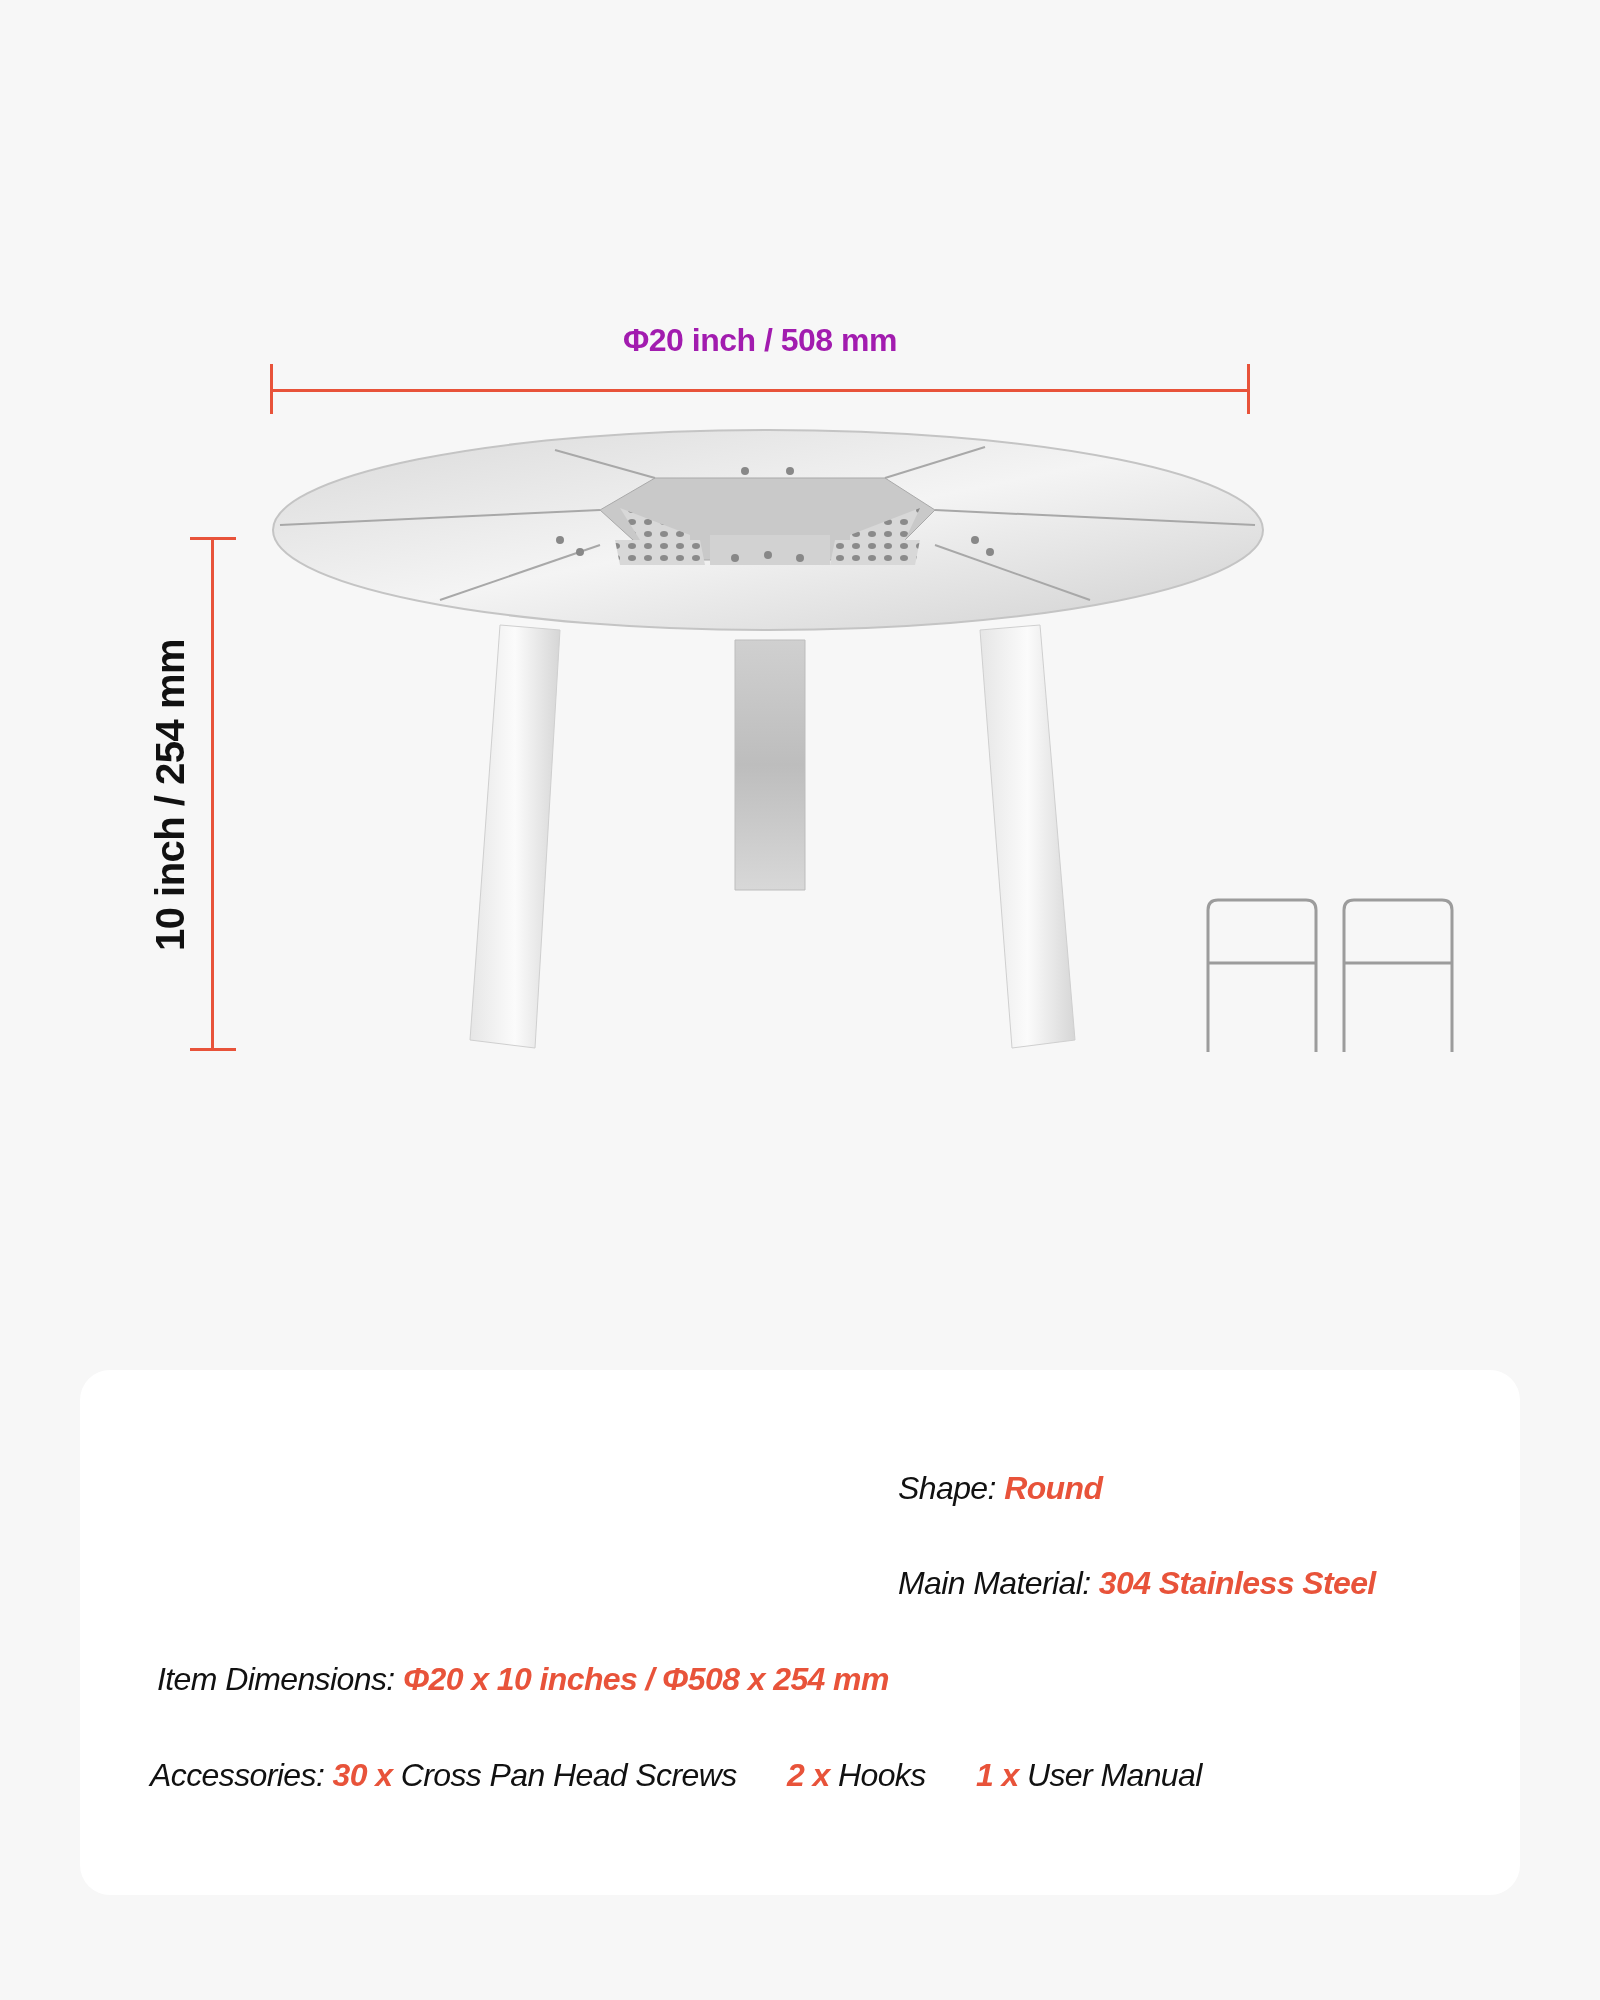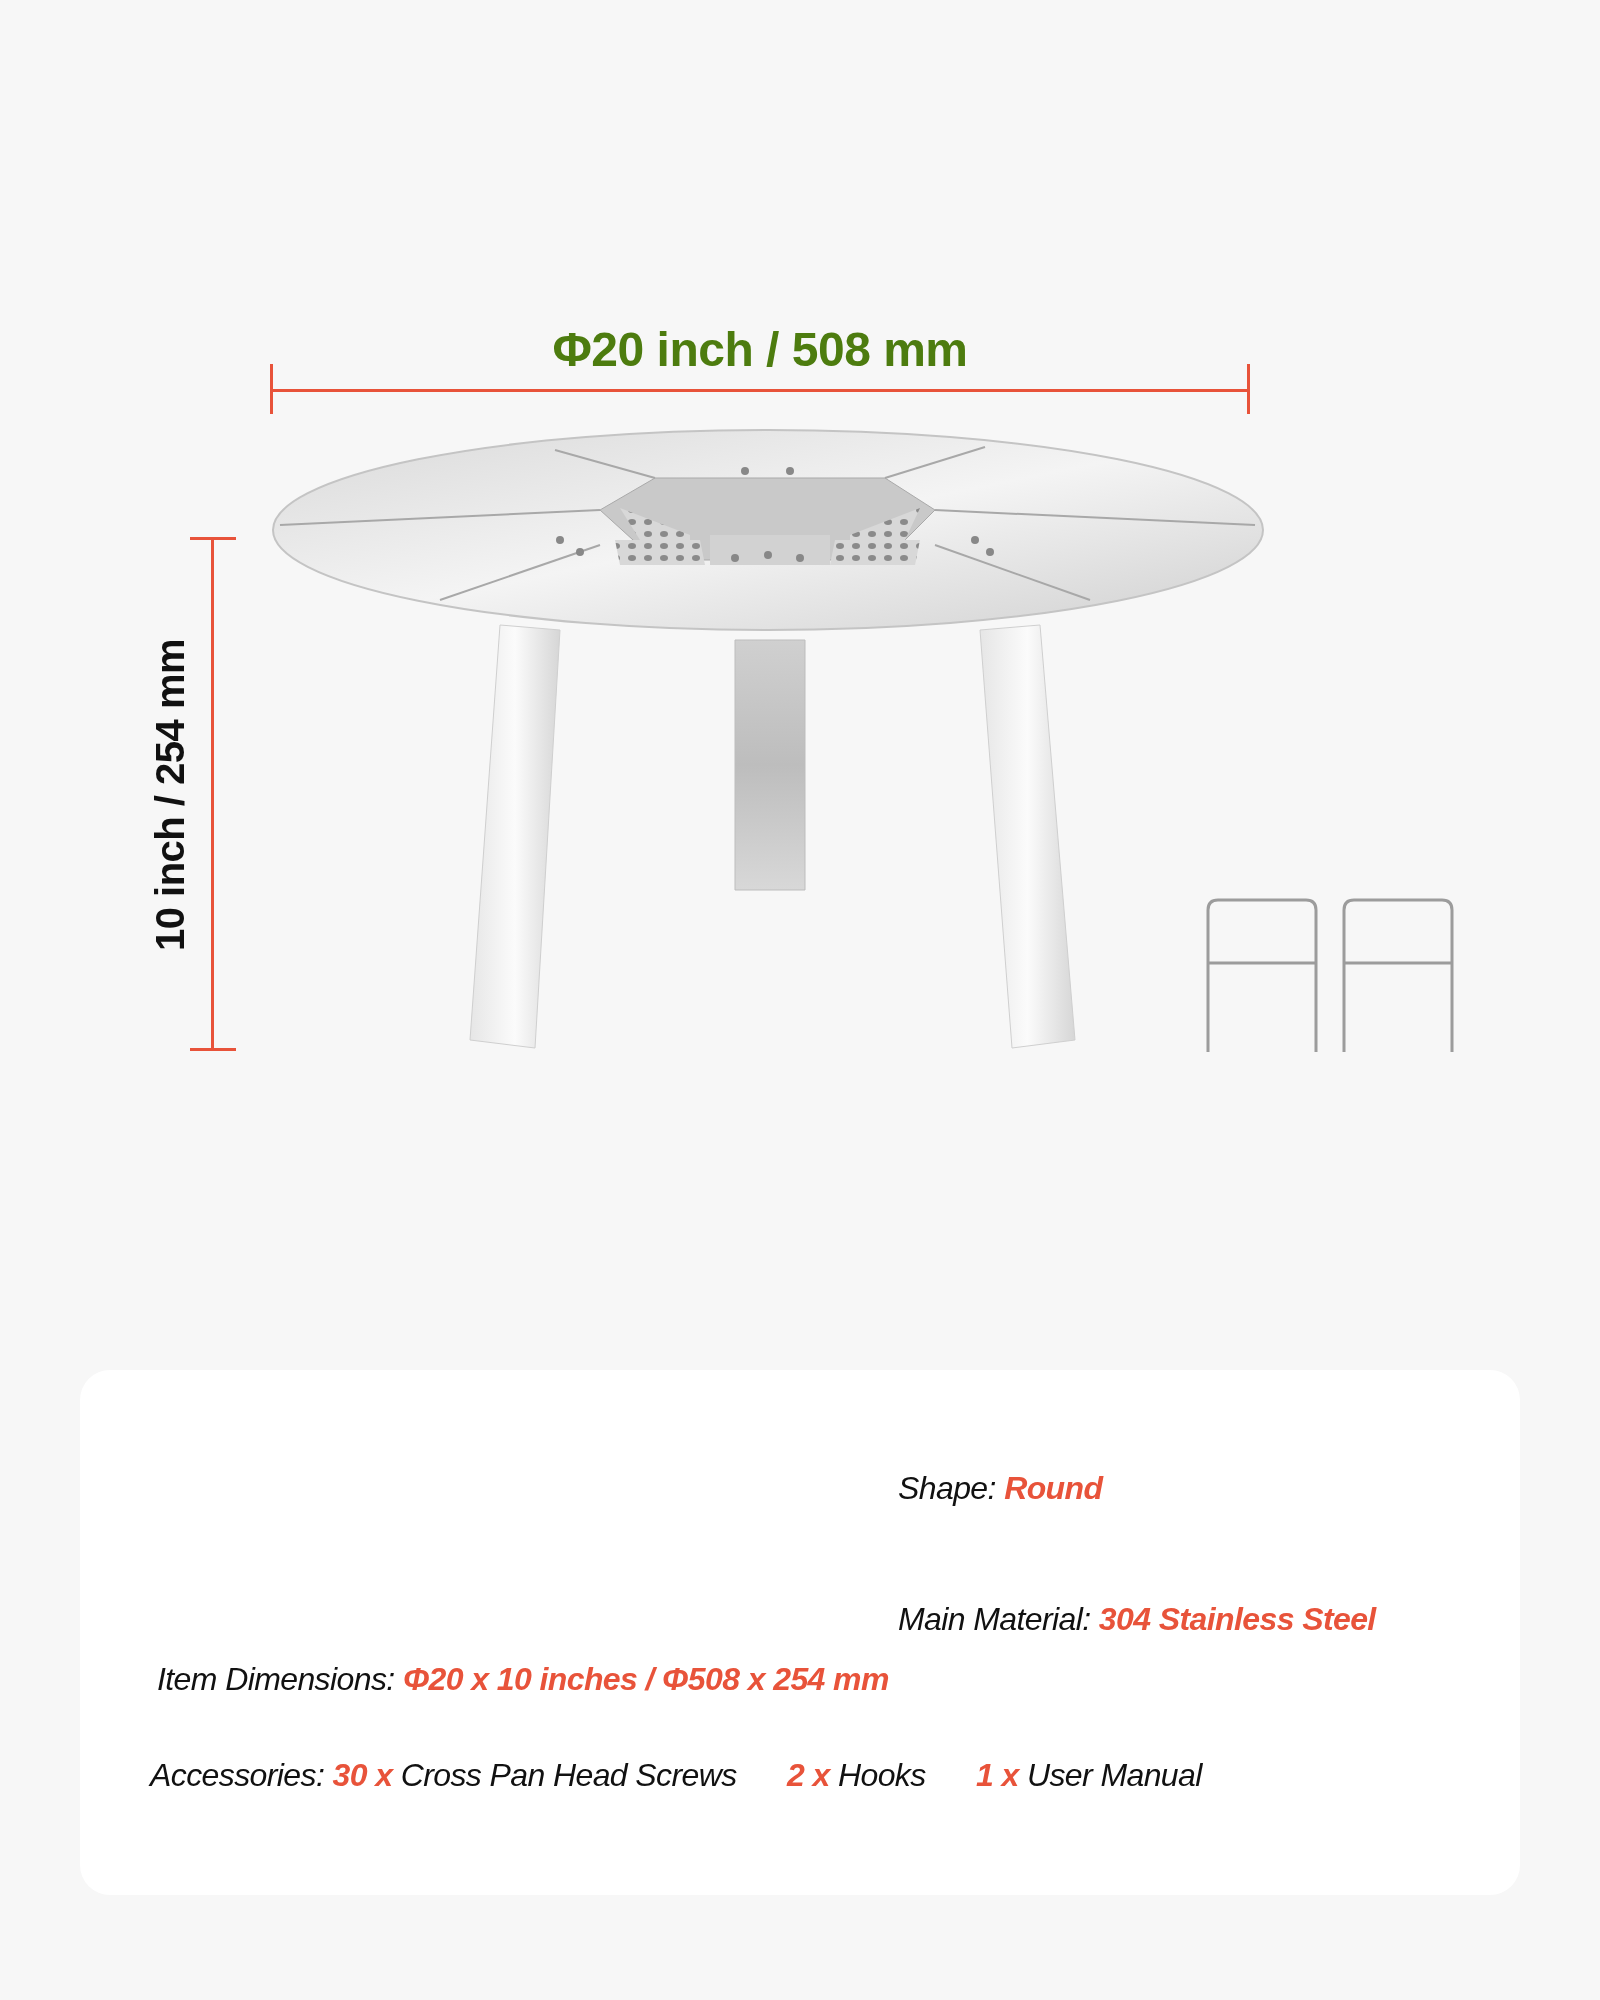--- a/index.html
+++ b/index.html
@@ -3,22 +3,22 @@
 <meta charset="utf-8">
 <style>
   html, body { margin: 0; padding: 0; }
   body {
     width: 1600px; height: 2000px; background: #f7f7f7;
     font-family: "Liberation Sans", "DejaVu Sans", sans-serif;
     position: relative; overflow: hidden; color: #111;
   }
   .dim-label-h {
     position: absolute; left: 0; top: 322px; width: 1520px;
-    text-align: center; font-size: 48px; font-weight: 700; letter-spacing: -0.5px;
-    color: #4d7c0f;
+    text-align: center; font-size: 32px; font-weight: 700; letter-spacing: -0.5px;
+    color: #a21caf;
   }
   .dim-tick { position: absolute; background: var(--accent); }
   .dim-label-v {
     position: absolute; left: 170px; top: 795px; width: 0; height: 0;
   }
   .dim-label-v span {
     position: absolute; transform: translate(-50%, -50%) rotate(-90deg);
     white-space: nowrap; font-size: 40px; font-weight: 700; letter-spacing: -0.5px; color: #111;
   }
   .product { position: absolute; left: 0; top: 0; width: 1600px; height: 1100px; pointer-events: none; }
@@ -115,21 +115,21 @@
     <path d="M1344,1052 L1344,910 Q1344,900 1354,900 L1442,900 Q1452,900 1452,910 L1452,1052"></path>
     <line x1="1344" y1="963" x2="1452" y2="963"></line>
   </g>
 </svg>
 
 <div class="card">
   <div class="spec" style="left:818px; top:100px;">
     <span>Shape:</span>
     <span class="val">Round</span>
   </div>
-  <div class="spec" style="left:818px; top:195px;margin-top:36px;">
+  <div class="spec" style="left:818px; top:195px;">
     <span>Main Material:</span>
     <span class="val">304 Stainless Steel</span>
   </div>
   <div class="spec" style="left:77px; top:291px;">
     <span>Item Dimensions:</span>
     <span class="val">Φ20 x 10 inches / Φ508 x 254 mm</span>
   </div>
   <div class="spec" style="left:70px; top:387px;">
     <span>Accessories:</span>
     <span class="val">30 x</span>

